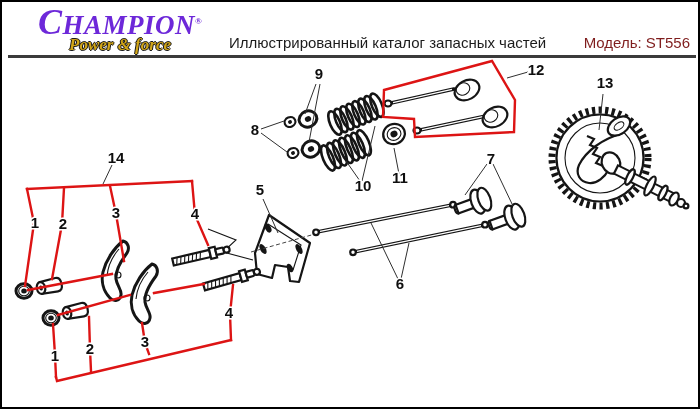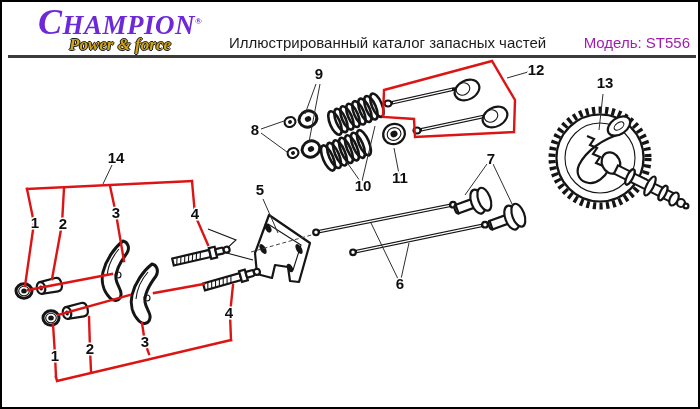--- a/index.html
+++ b/index.html
@@ -24,21 +24,21 @@
   .tagline{
     display:block;text-align:center;padding-right:8px;margin-top:-5px;
     font-family:"Liberation Serif",serif;font-weight:bold;font-style:italic;font-size:17px;
     color:var(--brand-gold,#d1a517);
     text-shadow:1px 0 0 #1a1a1a,-1px 0 0 #1a1a1a,0 1px 0 #1a1a1a,0 -1px 0 #1a1a1a;
     white-space:nowrap;
   }
   .catalog-title{position:absolute;left:227px;top:32px;width:300px;text-align:center;
     font-size:15px;color:#1b1b1b;white-space:nowrap;}
   .model{position:absolute;left:560px;top:32px;width:128px;text-align:right;
-    font-size:15px;color:#a21caf;white-space:nowrap;}
+    font-size:15px;color:#7f1d1d;white-space:nowrap;}
   .rule{position:absolute;left:6px;top:53px;width:688px;height:3px;background:var(--header-rule,#3b3b3b);}
   
   .ink1{stroke:var(--ink,#151515);stroke-width:1.1;fill:none;}
   .ink2{stroke:var(--ink,#151515);stroke-width:2.2;fill:#fff;}
   .ink2n{stroke:var(--ink,#151515);stroke-width:2.2;fill:none;}
   .ink3{stroke:var(--ink,#151515);stroke-width:3;fill:#fff;}
   .coil{stroke:var(--ink,#151515);stroke-width:2.6;fill:none;}
   .dark{fill:var(--ink,#151515);stroke:none;}
   .teeth{stroke:var(--ink,#151515);stroke-width:7;fill:none;stroke-dasharray:3.2 3.4;}
   .shaft-outer{stroke:var(--ink,#151515);stroke-width:11;fill:none;}

